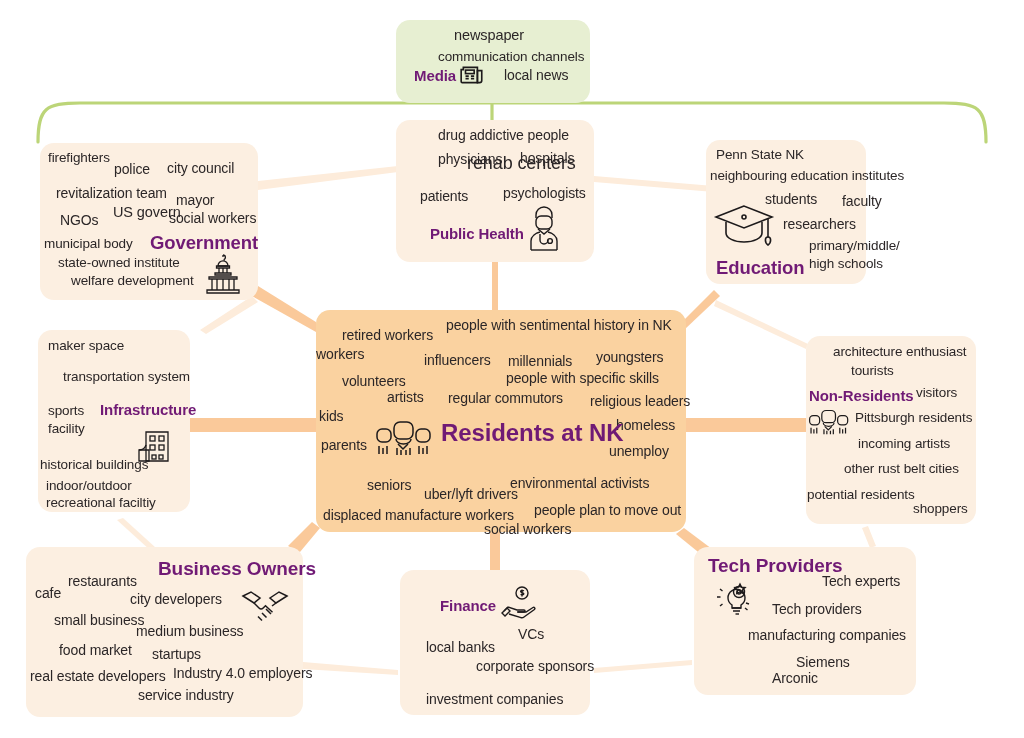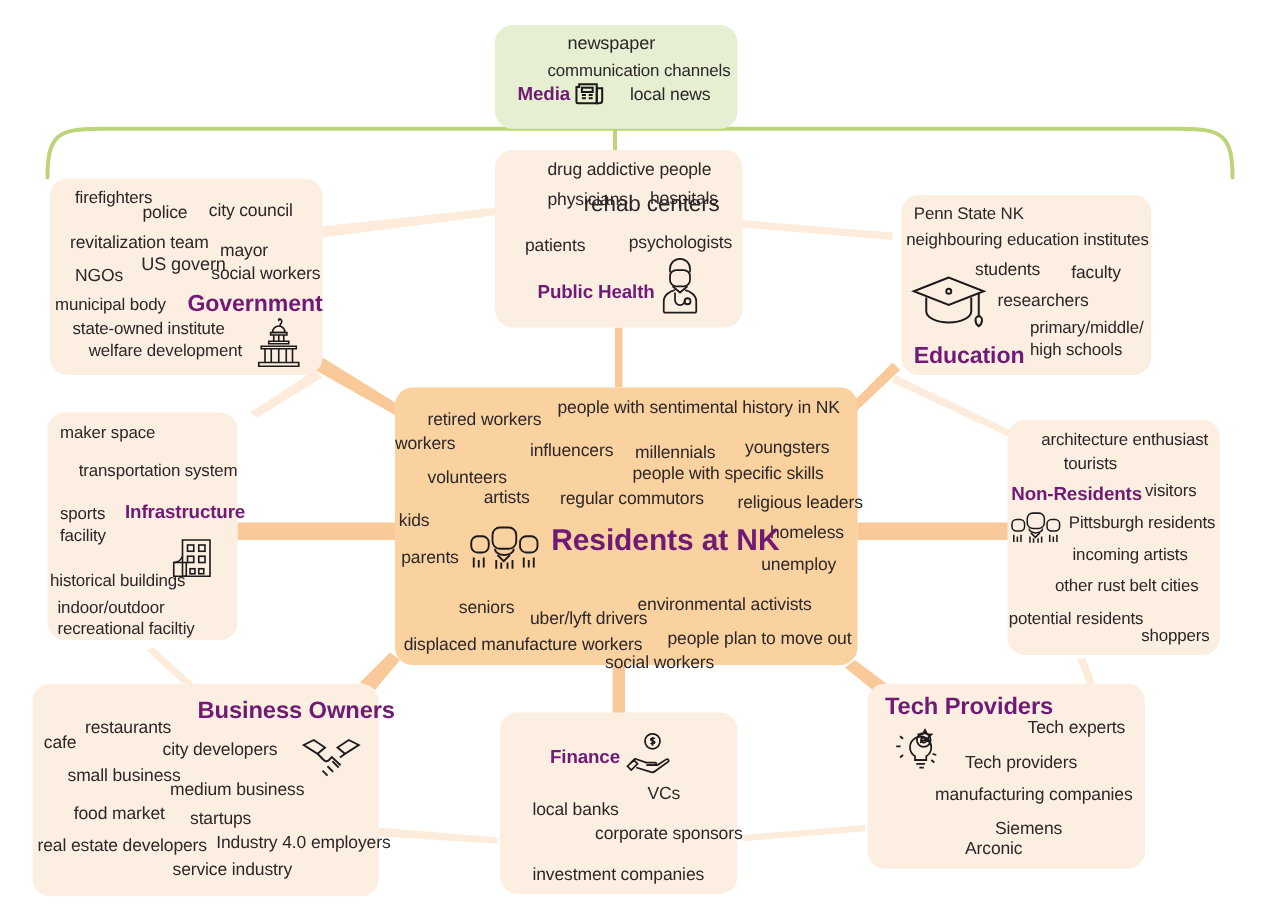--- a/index.html
+++ b/index.html
@@ -85,21 +85,21 @@
         <path d="M4 5h13v14H3a1 1 0 0 1-1-1V7h2z"></path>
         <path d="M17 8h4v9a2 2 0 0 1-2 2h-2z"></path>
         <rect x="6" y="7.5" width="8" height="3.2"></rect>
         <path d="M6 13h3M6 15.3h3M11 13h3M11 15.3h3"></path>
       </svg>
     </span>
     <span class="tag" style="left:108px;top:48px;font-size:14px;">local news</span>
   </div>
 
   <div class="node n-periph" style="left:40px;top:143px;width:218px;height:157px;">
-    <span class="tag" style="left:20px;top:8px;font-size:13.5px;">firefighters</span>
+    <span class="tag" style="left:8px;top:8px;font-size:13.5px;">firefighters</span>
     <span class="tag" style="left:74px;top:19px;font-size:14px;">police</span>
     <span class="tag" style="left:127px;top:18px;font-size:14px;">city council</span>
     <span class="tag" style="left:16px;top:43px;font-size:14px;">revitalization team</span>
     <span class="tag" style="left:136px;top:50px;font-size:14px;">mayor</span>
     <span class="tag" style="left:73px;top:62px;font-size:14.5px;">US govern</span>
     <span class="tag" style="left:129px;top:68px;font-size:14px;">social workers</span>
     <span class="tag" style="left:20px;top:70px;font-size:14px;">NGOs</span>
     <span class="tag lbl" style="left:110px;top:90px;font-size:18.5px;">Government</span>
     <span class="tag" style="left:4px;top:94px;font-size:13.5px;">municipal body</span>
     <span class="tag" style="left:18px;top:113px;font-size:13.5px;">state-owned institute</span>
@@ -133,21 +133,21 @@
         <rect x="12" y="10" width="16" height="13" rx="5"></rect>
         <path d="M14 23l6 5 6-5"></path>
         <path d="M7 44v-9c0-5 5-8 9-9M33 44v-9c0-5-5-8-9-9"></path>
         <path d="M7 44h26"></path>
         <path d="M16 28v6a4 4 0 0 0 8 0"></path>
         <circle cx="26" cy="35" r="2.4"></circle>
       </svg>
     </span>
   </div>
 
-  <div class="node n-periph" style="left:706px;top:156px;width:200px;height:144px;margin-left:15px;">
+  <div class="node n-periph" style="left:706px;top:140px;width:160px;height:144px;">
     <span class="tag" style="left:10px;top:8px;font-size:13.5px;">Penn State NK</span>
     <span class="tag" style="left:4px;top:29px;font-size:13.5px;">neighbouring education institutes</span>
     <span class="tag" style="left:59px;top:52px;font-size:14px;">students</span>
     <span class="tag" style="left:136px;top:54px;font-size:14px;">faculty</span>
     <span class="tag" style="left:77px;top:77px;font-size:14px;">researchers</span>
     <span class="tag" style="left:103px;top:99px;font-size:13.5px;">primary/middle/</span>
     <span class="tag" style="left:103px;top:117px;font-size:13.5px;">high schools</span>
     <span class="ico" style="left:6px;top:60px;">
       <svg width="64" height="58" viewBox="0 0 64 58" fill="none" stroke="#1d1a1b" stroke-width="1.6">
         <path d="M32 6L4 17l28 11 28-11z"></path>

